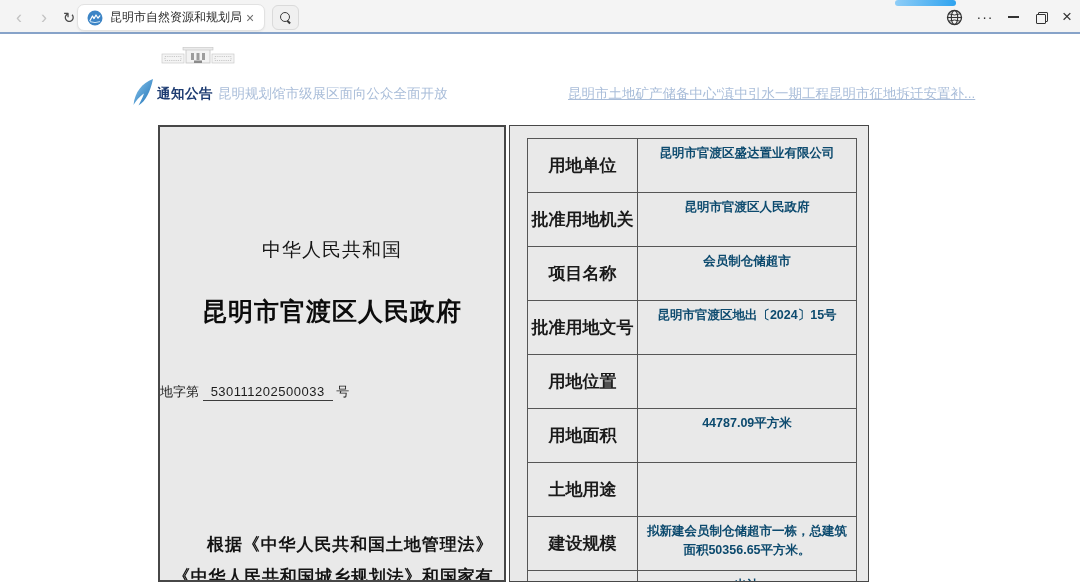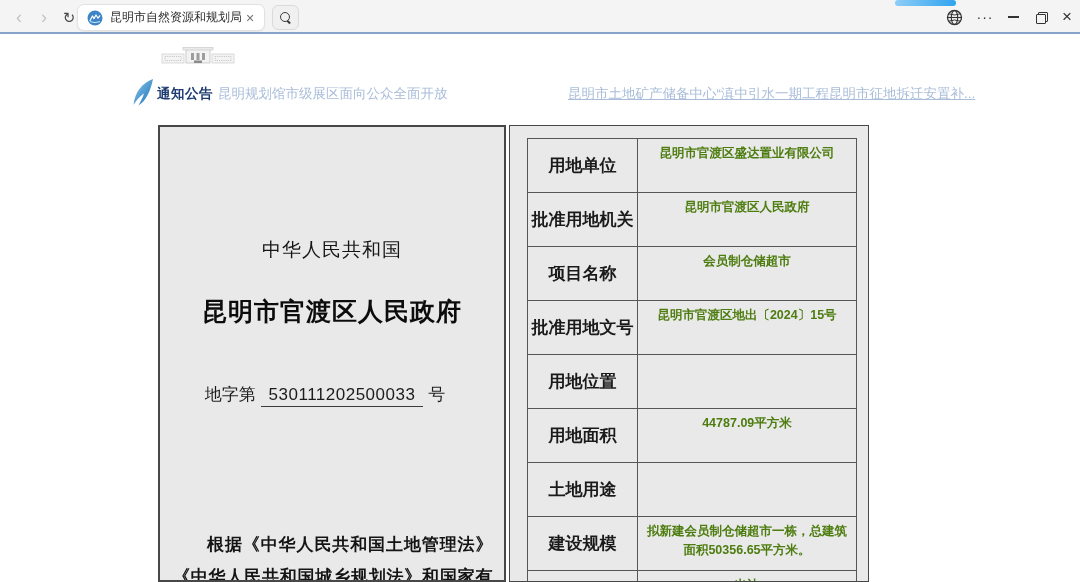--- a/index.html
+++ b/index.html
@@ -98,22 +98,22 @@
   }
   .cert-country {
     position:absolute; left:0; right:0; top:110px; text-align:center;
     font-size:19px; font-weight:500; color:#151515; letter-spacing:1px;
   }
   .cert-title {
     position:absolute; left:0; right:0; top:168px; text-align:center;
     font-size:25px; font-weight:800; color:#0c0c0c; letter-spacing:1px;
   }
   .cert-number {
-    position:absolute; left:0; right:0; top:256px; text-align:center;
-    padding-right:14px; font-size:17px; font-weight:500; color:#1c1c1c;
+    position:absolute; left:0; right:0; top:256px; text-align:left;
+    padding-right:14px; font-size:13px; font-weight:500; color:#1c1c1c;
   }
   .cert-number .num {
     display:inline-block; border-bottom:1.5px solid #3c3c3c;
     padding:0 8px 1px; letter-spacing:.5px;
   }
   .cert-legal {
     position:absolute; left:13px; right:11px; top:402px;
     font-size:17px; font-weight:700; color:#141414;
     line-height:32px; text-indent:2em; text-align:justify; letter-spacing:.5px;
   }
@@ -129,21 +129,21 @@
   }
   .p-row { display:flex; height:54px; border-bottom:1px solid #565656; }
   .p-row:last-child { border-bottom:none; }
   .p-label {
     width:110px; flex:none; border-right:1px solid #565656;
     display:flex; align-items:center; justify-content:center;
     font-size:17px; font-weight:600; color:#1a1a1a;
   }
   .p-value {
     flex:1; padding:5px 5px 0; text-align:center;
-    font-size:12.5px; font-weight:600; color:#4d7c0f; line-height:19px;
+    font-size:12.5px; font-weight:600; color:#0c4a6e; line-height:19px;
   }
 </style>
 </head>
 <body>
 
 <div class="chrome">
   <div class="nav-btn nav-back">‹</div>
   <div class="nav-btn nav-forward">›</div>
   <div class="nav-btn nav-refresh">↻</div>
 

